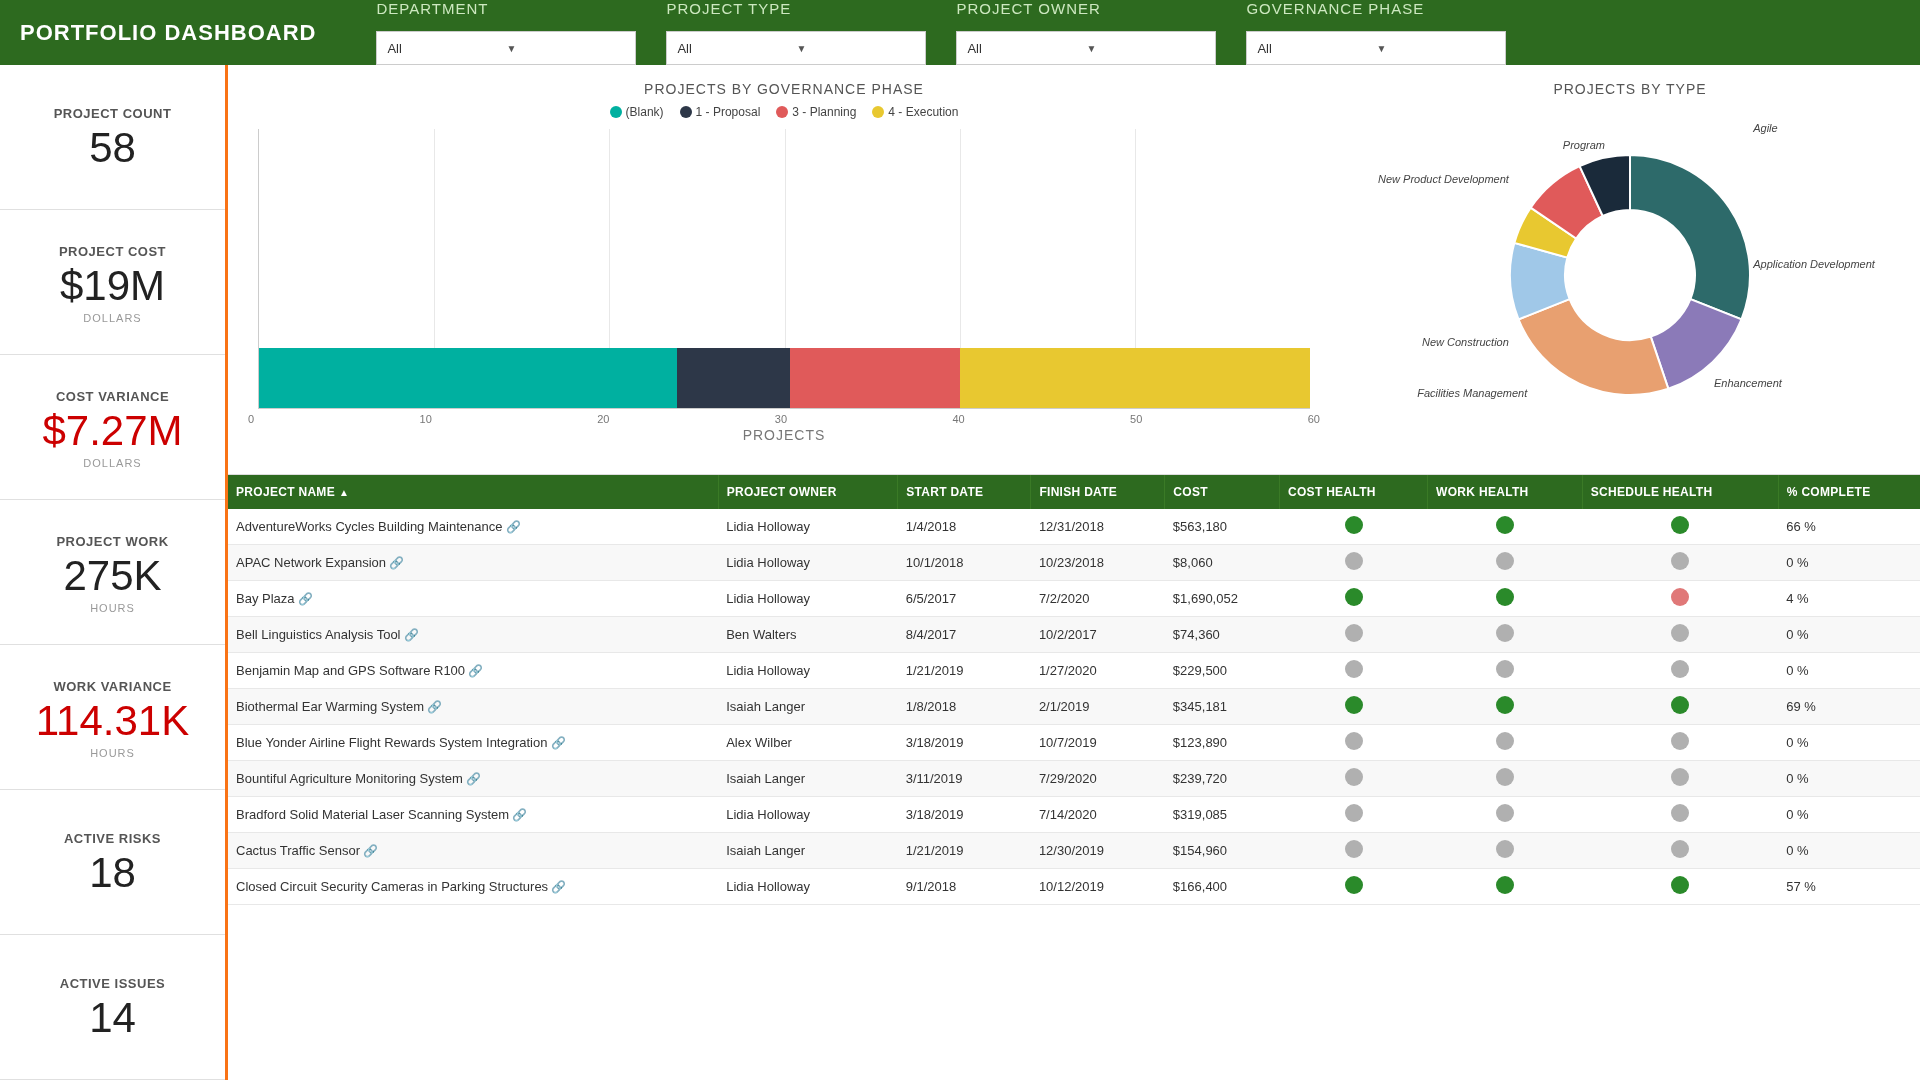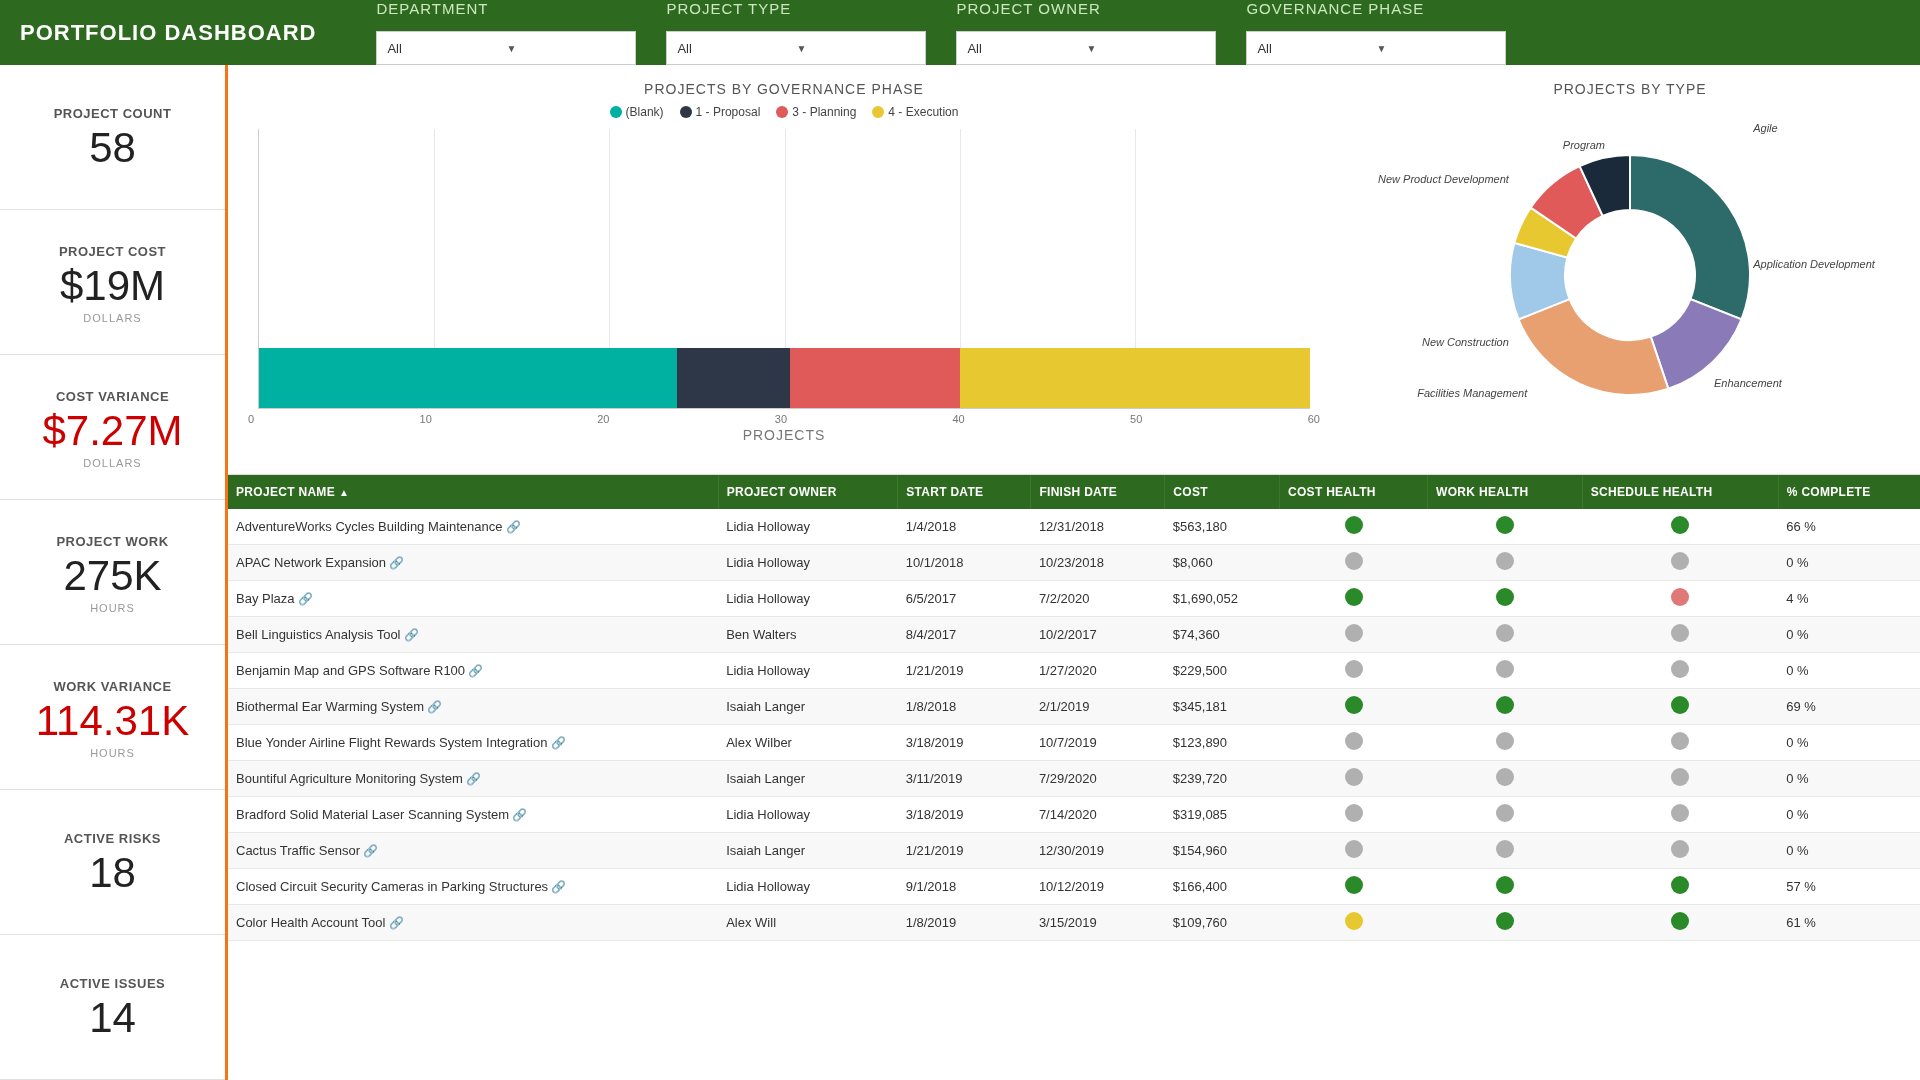--- a/index.html
+++ b/index.html
@@ -558,28 +558,17 @@
               <td><span>Closed Circuit Security Cameras in Parking Structures</span> <span class="link-icon">🔗</span></td>
               <td>Lidia Holloway</td>
               <td>9/1/2018</td>
               <td>10/12/2019</td>
               <td>$166,400</td>
               <td style="text-align: center;"><span class="health-dot" style="background: rgb(42, 138, 42);"></span></td>
               <td style="text-align: center;"><span class="health-dot" style="background: rgb(42, 138, 42);"></span></td>
               <td style="text-align: center;"><span class="health-dot" style="background: rgb(42, 138, 42);"></span></td>
               <td>57 %</td>
             </tr>
-            <tr>
-              <td><span>Color Health Account Tool</span> <span class="link-icon">🔗</span></td>
-              <td>Alex Will</td>
-              <td>1/8/2019</td>
-              <td>3/15/2019</td>
-              <td>$109,760</td>
-              <td style="text-align: center;"><span class="health-dot" style="background: rgb(232, 200, 48);"></span></td>
-              <td style="text-align: center;"><span class="health-dot" style="background: rgb(42, 138, 42);"></span></td>
-              <td style="text-align: center;"><span class="health-dot" style="background: rgb(42, 138, 42);"></span></td>
-              <td>61 %</td>
-            </tr>
           </tbody>
       </table>
     </div>
   </div>
 </div>
 
 </body></html>

